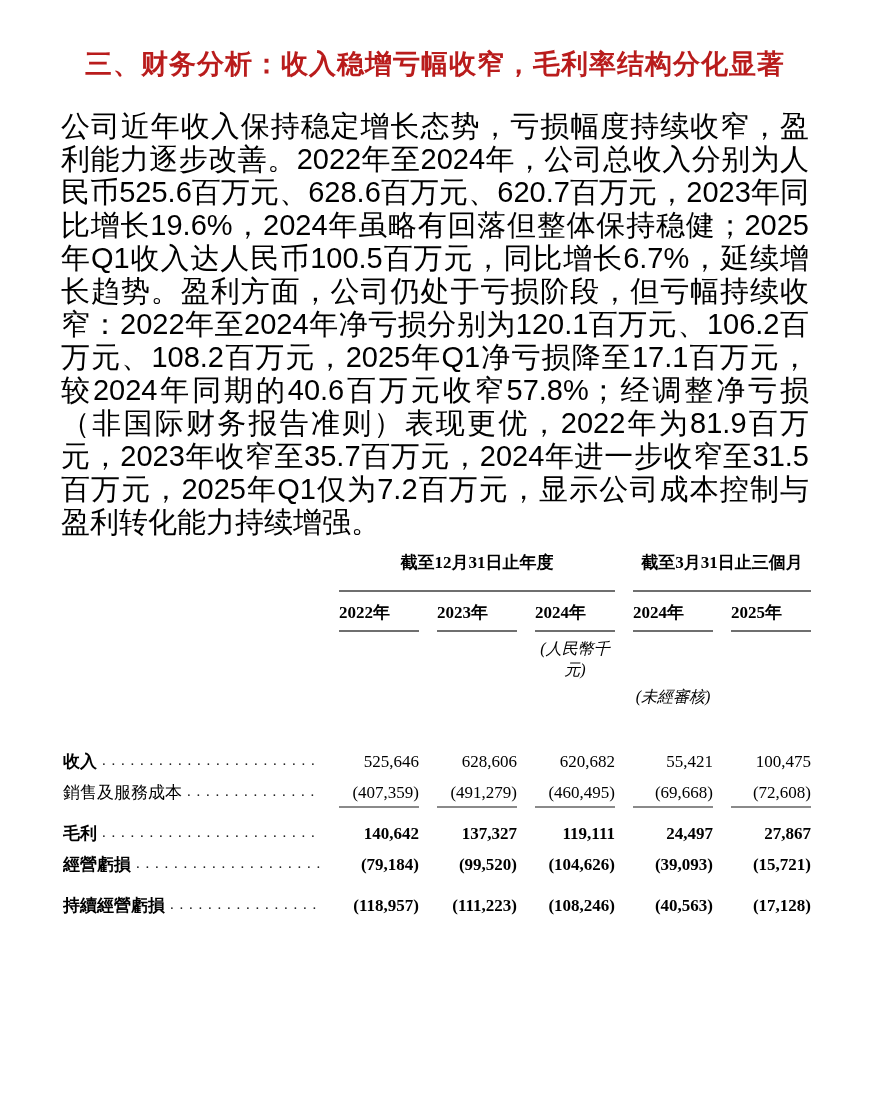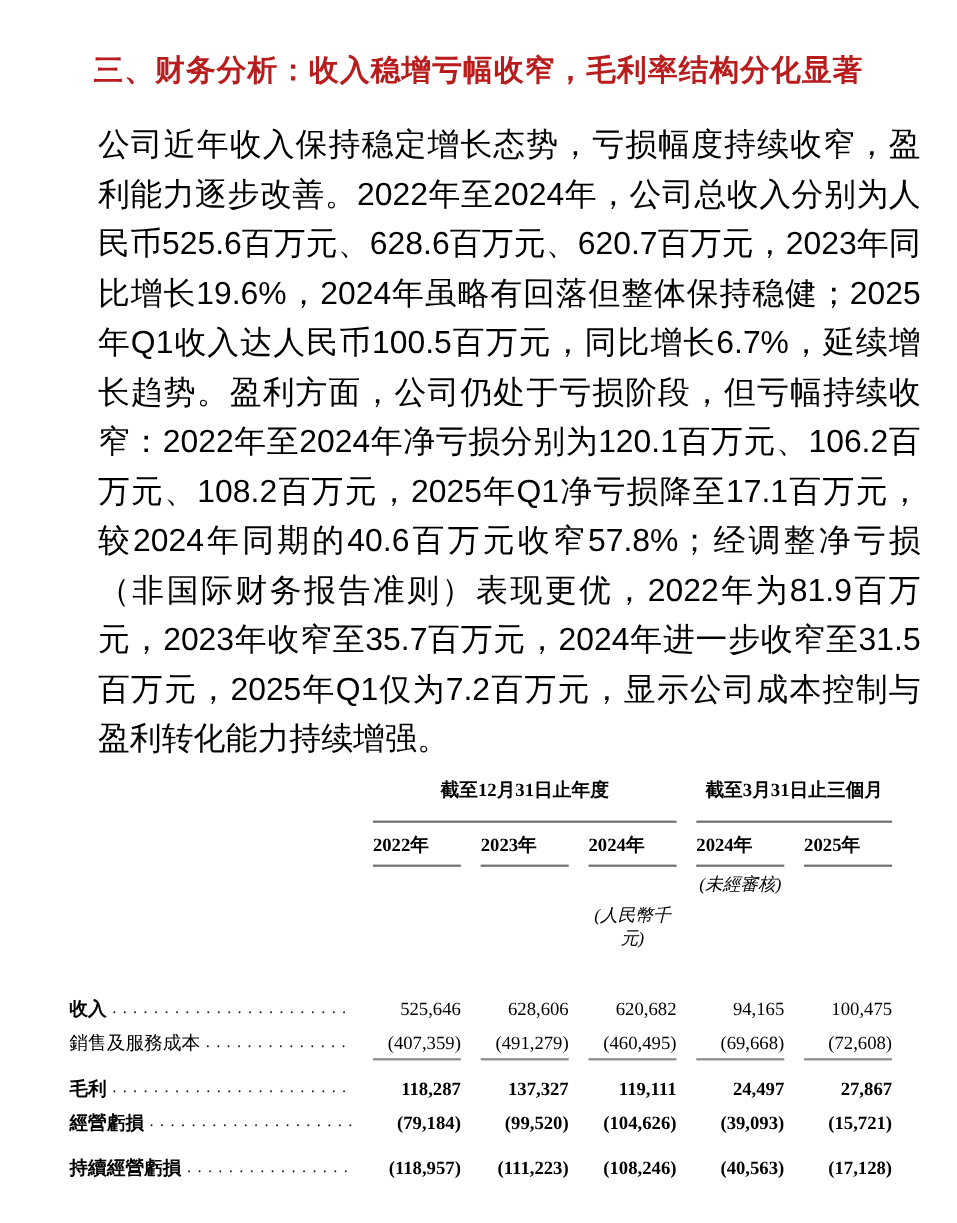--- a/index.html
+++ b/index.html
@@ -12,24 +12,24 @@
     margin:46px 40px 0;
     text-align:center;
     font-family:"Liberation Sans", sans-serif;
     font-weight:700;
     font-size:27px;
     letter-spacing:1px;
     color:#b91c1c;
   }
 
   .paragraph {
-    margin:28px 59px 0 89px;
+    margin:28px 59px 0 61px;
     width:748px;
     font-size:29px;
-    line-height:45px;
+    line-height:33px;
     text-align:justify;
     text-justify:inter-ideograph;
     color:#000;
     font-family:"Liberation Sans", sans-serif;
   }
 
   
   .fin-table {
     margin:12px 0 0 63px;
     width:748px;
@@ -99,57 +99,57 @@
     </div>
 
     <div class="tgrid years" id="year-row">
         <div class="ycell" style="grid-column: 2;">2022年</div>
         <div class="ycell" style="grid-column: 3;">2023年</div>
         <div class="ycell" style="grid-column: 4;">2024年</div>
         <div class="ycell" style="grid-column: 5;">2024年</div>
         <div class="ycell" style="grid-column: 6;">2025年</div>
       </div>
 
+    <div class="tgrid noterow">
+      <div class="unote">(人民幣千元)</div>
+    </div>
+
     <div class="tgrid noterow2">
       <div class="anote">(未經審核)</div>
-    </div>
-
-    <div class="tgrid noterow">
-      <div class="unote">(人民幣千元)</div>
     </div>
 
     <div class="tbody" id="table-rows">
         <div class="trow">
           <div class="tlabel">
             <span class="lbl-text b">收入</span>
             <span class="leader"></span>
           </div>
           <div class="tcell">525,646</div>
           <div class="tcell">628,606</div>
           <div class="tcell">620,682</div>
-          <div class="tcell">94,165</div>
+          <div class="tcell">55,421</div>
           <div class="tcell">100,475</div>
         </div>
         <div class="trow">
           <div class="tlabel">
             <span class="lbl-text">銷售及服務成本</span>
             <span class="leader"></span>
           </div>
           <div class="tcell u1">(407,359)</div>
           <div class="tcell u1">(491,279)</div>
           <div class="tcell u1">(460,495)</div>
           <div class="tcell u1">(69,668)</div>
           <div class="tcell u1">(72,608)</div>
         </div>
         <div class="trow after-rule">
           <div class="tlabel">
             <span class="lbl-text b">毛利</span>
             <span class="leader"></span>
           </div>
-          <div class="tcell b">118,287</div>
+          <div class="tcell b">140,642</div>
           <div class="tcell b">137,327</div>
           <div class="tcell b">119,111</div>
           <div class="tcell b">24,497</div>
           <div class="tcell b">27,867</div>
         </div>
         <div class="trow">
           <div class="tlabel">
             <span class="lbl-text b">經營虧損</span>
             <span class="leader"></span>
           </div>

